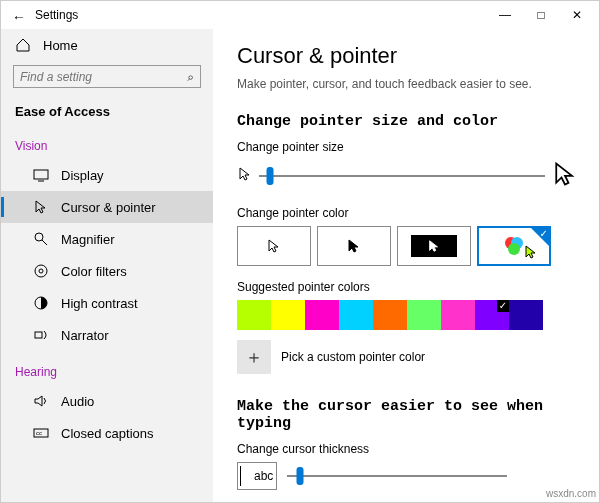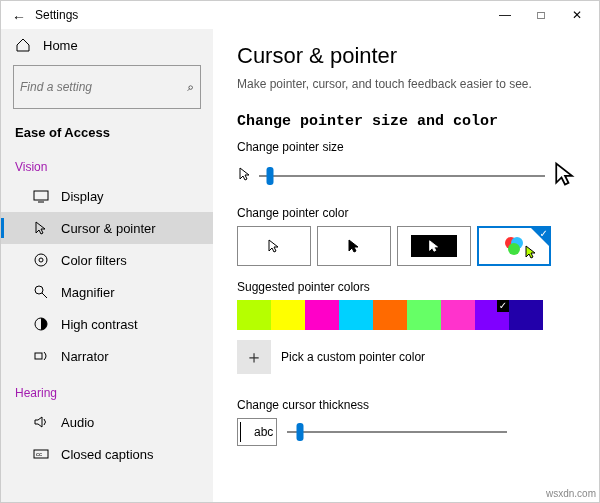--- a/index.html
+++ b/index.html
@@ -7,21 +7,21 @@
   .window { display: flex; flex-direction: column; width: 600px; height: 503px; border: 1px solid #ccc; }
   .titlebar { display: flex; align-items: center; height: 28px; padding: 0 4px; }
   .titlebar .back { width: 28px; text-align: center; color: #000; font-size: 14px; }
   .titlebar .title { font-size: 12px; margin-left: 2px; }
   .titlebar .wcontrols { margin-left: auto; display: flex; }
   .titlebar .wbtn { width: 36px; text-align: center; font-size: 12px; }
   .body { display: flex; flex: 1; overflow: hidden; }
   .sidebar { width: 212px; background: #f2f2f2; display: flex; flex-direction: column; font-size: 13px; }
   .home { display: flex; align-items: center; padding: 8px 14px; gap: 12px; }
   .home svg, .nav-item svg { width: 16px; height: 16px; flex-shrink: 0; }
-  .search { margin: 4px 12px 10px 12px; display: flex; align-items: center; border: 1px solid #999; height: 44px; padding: 0 6px; background: #fff0; background: #f2f2f2; }
+  .search { margin: 4px 12px 10px 12px; display: flex; align-items: center; border: 1px solid #999; height: 23px; padding: 0 6px; background: #fff0; background: #f2f2f2; }
   .search input { flex: 1; border: none; background: transparent; font-size: 12px; outline: none; font-style: italic; color: #666; }
   .search-icon { font-size: 12px; color: #333; }
   .category { font-weight: 600; font-size: 13px; padding: 6px 14px 14px 14px; }
   .section-label { color: #a21caf; font-size: 12px; padding: 6px 14px; }
   .nav-item { display: flex; align-items: center; gap: 12px; padding: 8px 32px; position: relative; cursor: default; }
   .nav-item.selected { background: #d8d8d8; }
   .nav-item.selected::before { content: ""; position: absolute; left: 0; top: 6px; bottom: 6px; width: 3px; background: #0078d4; }
   .content { flex: 1; padding: 14px 20px 10px 24px; overflow: auto; }
   h1 { font-weight: 400; font-size: 22px; margin-bottom: 8px; }
   .subtitle { color: #555; font-size: 12px; margin-bottom: 22px; }
@@ -87,31 +87,31 @@
         <span>Display</span>
       </div>
       <div class="nav-item selected">
         <svg viewBox="0 0 16 16">
             <path d="M3 2 L3 13 L6 10 L8 14 L10 13 L8 9 L12 9 Z" fill="none" stroke="#000"></path>
           </svg>
         <span>Cursor &amp; pointer</span>
       </div>
       <div class="nav-item">
         <svg viewBox="0 0 16 16">
+            <circle cx="6" cy="6" r="4" fill="none" stroke="#000"></circle>
+            <line x1="9" y1="9" x2="14" y2="14" stroke="#000"></line>
+          </svg>
+        <span>Magnifier</span>
+      </div>
+      <div class="nav-item">
+        <svg viewBox="0 0 16 16">
             <circle cx="8" cy="8" r="6" fill="none" stroke="#000"></circle>
             <circle cx="8" cy="8" r="2" fill="none" stroke="#000"></circle>
           </svg>
         <span>Color filters</span>
-      </div>
-      <div class="nav-item">
-        <svg viewBox="0 0 16 16">
-            <circle cx="6" cy="6" r="4" fill="none" stroke="#000"></circle>
-            <line x1="9" y1="9" x2="14" y2="14" stroke="#000"></line>
-          </svg>
-        <span>Magnifier</span>
       </div>
       <div class="nav-item">
         <svg viewBox="0 0 16 16">
             <circle cx="8" cy="8" r="6" fill="none" stroke="#000"></circle>
             <path d="M8 2 A6 6 0 0 1 8 14 Z" fill="#000"></path>
           </svg>
         <span>High contrast</span>
       </div>
       <div class="nav-item">
         <svg viewBox="0 0 16 16">
@@ -206,20 +206,21 @@
         <div class="swatch" style="background:#ff33cc"></div>
         <div class="swatch sel" style="background:#8000ff"></div>
         <div class="swatch" style="background:#2200aa"></div>
       </div>
 
       <div class="custom-row">
         <div class="plus-btn">＋</div>
         <span style="font-size:12px">Pick a custom pointer color</span>
       </div>
 
+      <h2>Make the cursor easier to see when typing</h2>
       <div class="label">Change cursor thickness</div>
       <div class="thick-row">
         <div class="abc-box">
           <span class="caret"></span>
           <span style="margin-left:14px">abc</span>
         </div>
         <div class="slider" style="width:220px;flex:none">
           <div class="track"></div>
           <div class="thumb" style="left:6%"></div>
         </div>

